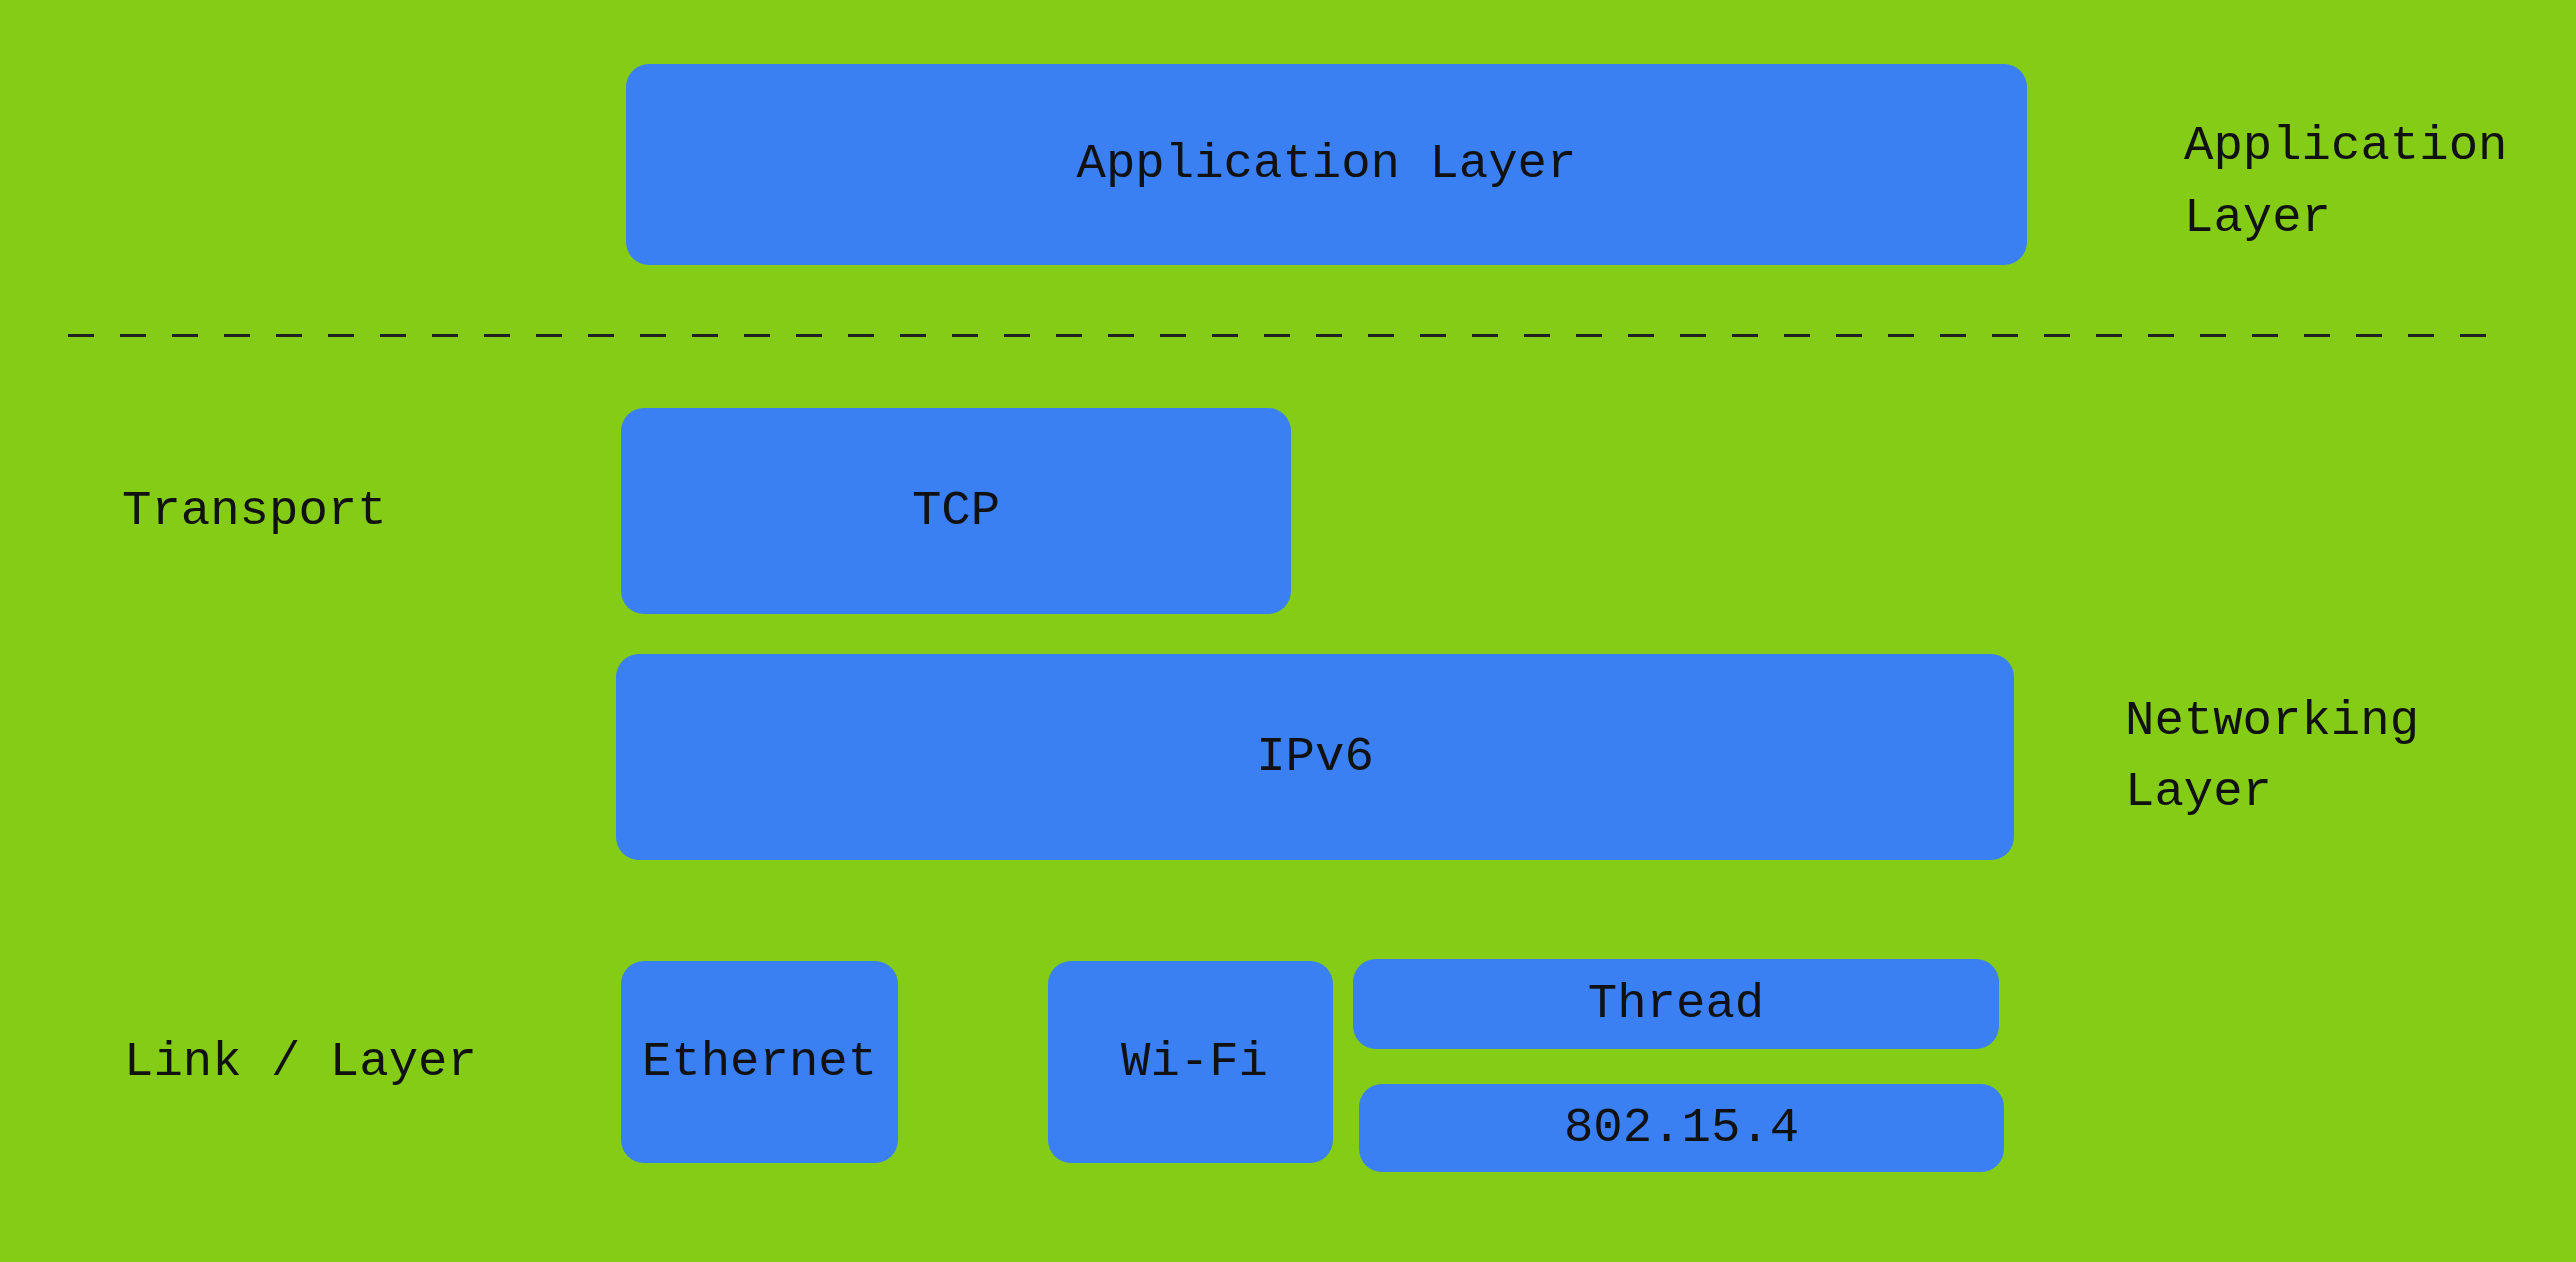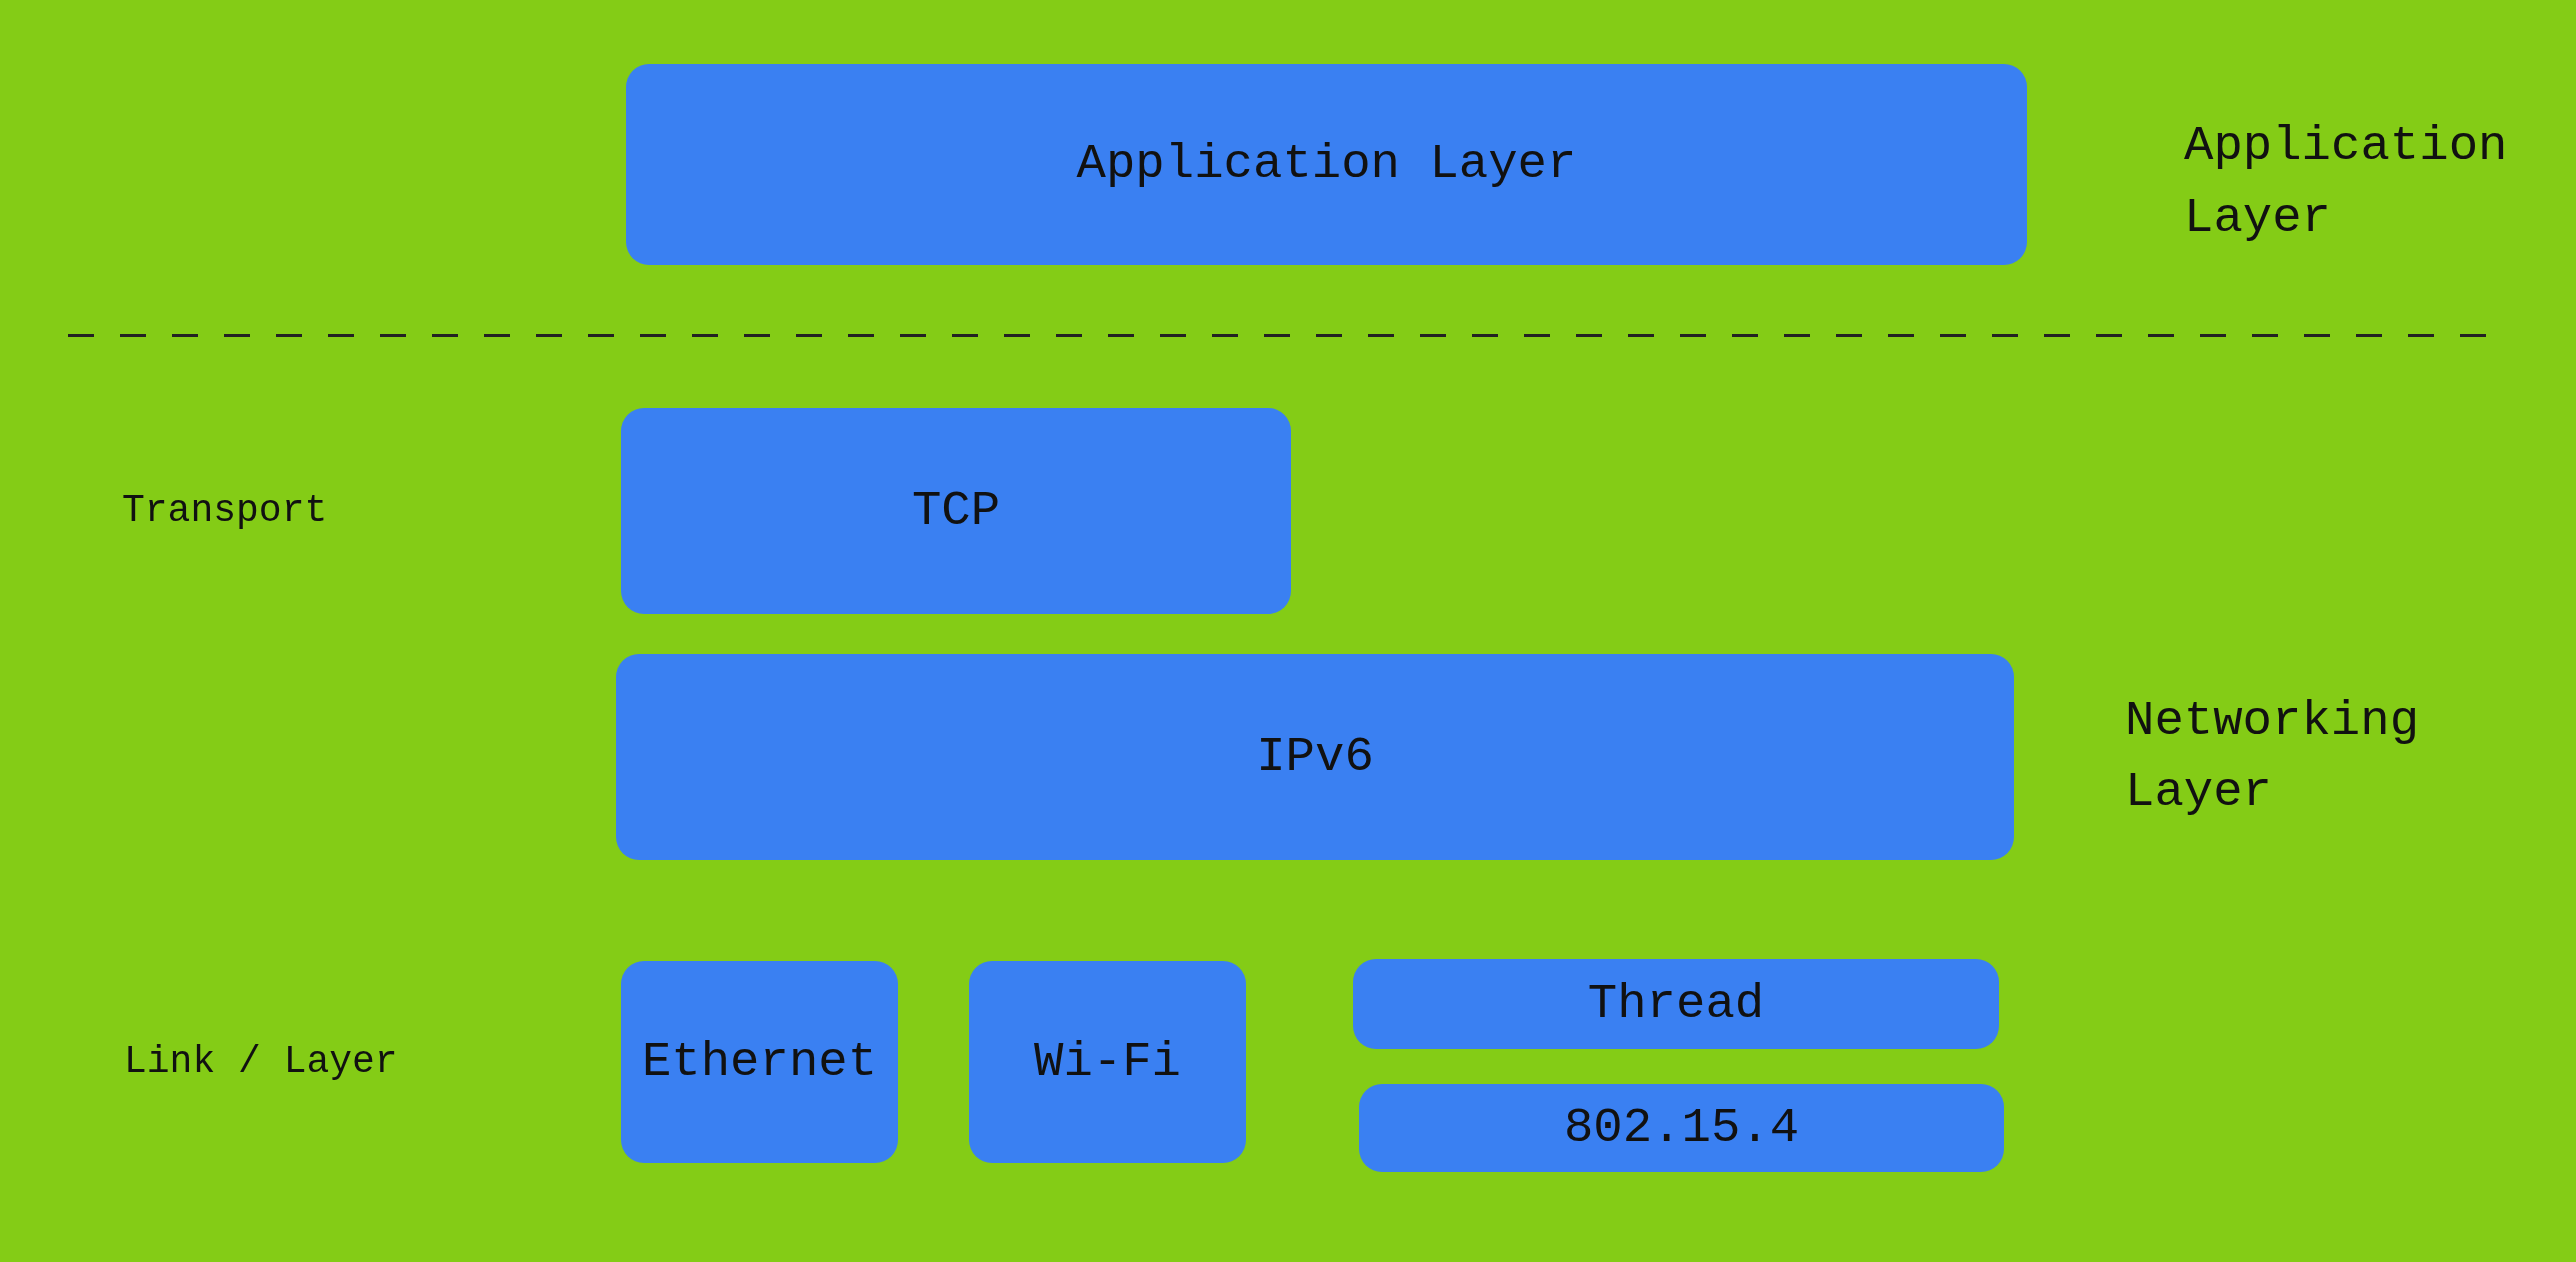--- a/index.html
+++ b/index.html
@@ -23,29 +23,29 @@
     line-height: 1;
     white-space: nowrap;
   }
   .blue-box.small { border-radius: 23px; }
 
   #app-box      { left: 626px; top: 64px;  width: 1401px; height: 201px; }
   #tcp-box      { left: 621px; top: 408px;  width: 670px; height: 206px; }
   #udp-box      { left: 1320px; top: 408px;  width: 683px; height: 206px; }
   #ipv6-box     { left: 616px; top: 654px; width: 1398px; height: 206px; }
   #ethernet-box { left: 621px; top: 961px; width: 277px;  height: 202px; text-align: right; }
-  #wifi-box     { left: 969px; top: 961px; width: 277px;  height: 202px; }
+  #wifi-box     { left: 1048px; top: 961px; width: 277px;  height: 202px; padding-left: 8px; }
   #thread-box   { left: 1353px; top: 959px; width: 646px; height: 90px; }
   #ieee-box     { left: 1359px; top: 1084px; width: 645px; height: 88px; }
 
   .row-label {
     position: absolute;
     display: flex;
     align-items: center;
-    font-size: 38px;
+    font-size: 49px;
     line-height: 1;
     white-space: nowrap;
   }
   #transport-label { left: 122px; top: 408px;  height: 206px; }
   #network-label   { left: 122px; top: 654px; height: 206px; }
   #link-label      { left: 124px; top: 961px; height: 202px; }
 
   .side-label {
     position: absolute;
     font-size: 49px;

